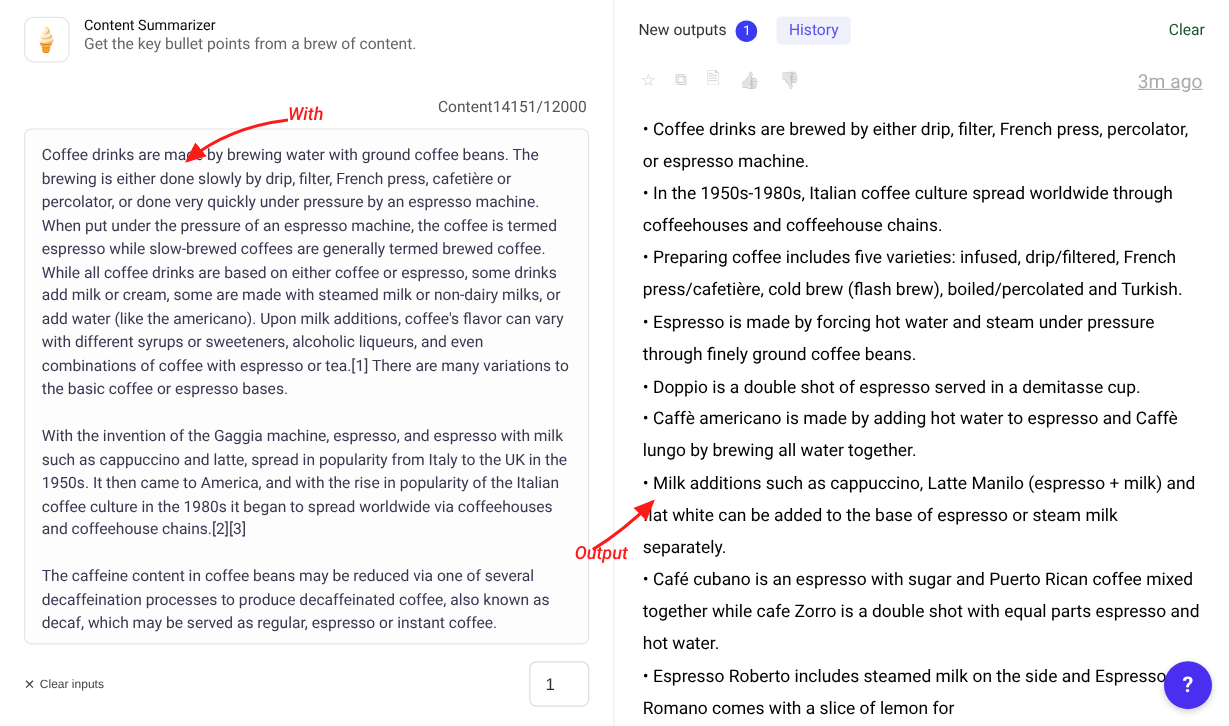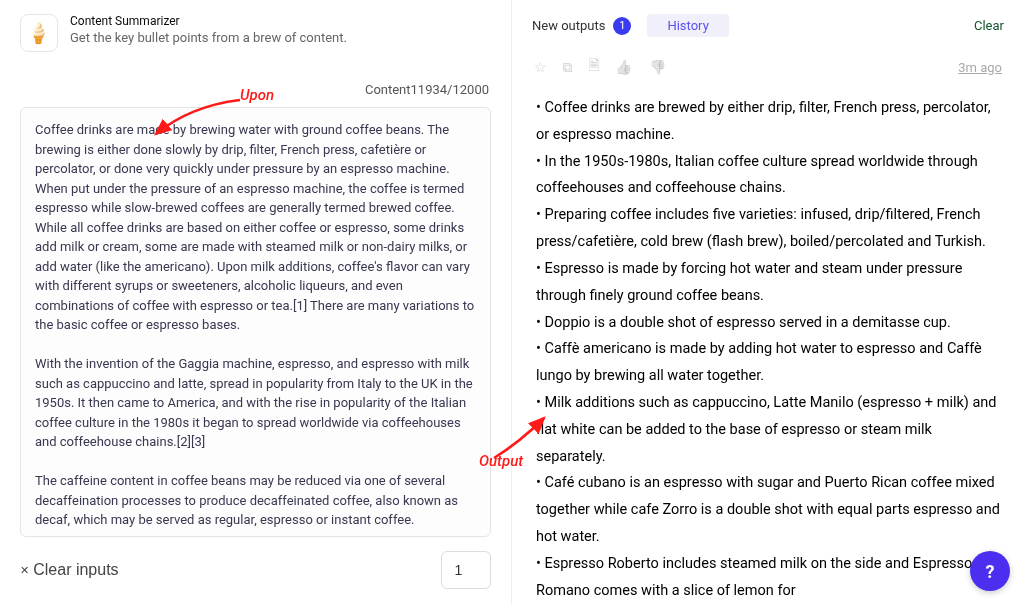--- a/index.html
+++ b/index.html
@@ -11,37 +11,37 @@
   .header { display: flex; align-items: flex-start; gap: 12px; padding: 14px 20px 10px 20px; }
   .logo-box { width: 38px; height: 38px; border: 1px solid #e5e5e5; border-radius: 8px; display: flex; align-items: center; justify-content: center; font-size: 20px; }
   .title { font-size: 12px; font-weight: 400; color: #0b0b0b; }
   .subtitle { font-size: 13px; color: #666; margin-top: 2px; }
 
   .label-row { display: flex; justify-content: flex-end; align-items: center; padding: 20px 22px 6px 22px; font-size: 13px; color: #555; }
   .content-area { flex: 1; margin: 4px 20px 0 20px; border: 1px solid #e4e4e8; border-radius: 6px; background: #fdfdfe; overflow: hidden; }
   .content-text { width: 100%; height: 100%; padding: 12px 14px; font-size: 13px; line-height: 1.5; color: #383850; overflow-y: auto; white-space: pre-wrap; border: none; outline: none; resize: none; font-family: inherit; background: transparent; }
 
   .footer { display: flex; align-items: center; justify-content: space-between; padding: 14px 20px 16px 20px; }
-  .clear-inputs { font-size: 16px; color: #444; cursor: pointer; background: none; border: none; display: flex; align-items: center; gap: 4px; }
+  .clear-inputs { font-size: 10px; color: #444; cursor: pointer; background: none; border: none; display: flex; align-items: center; gap: 4px; }
   .clear-inputs::before { content: "✕"; font-size: 11px; }
   .footer-right { display: flex; align-items: center; gap: 12px; }
   .count-input { width: 50px; height: 38px; border: 1px solid #ddd; border-radius: 6px; text-align: center; font-size: 14px; color: #333; }
   .generate-btn { background: linear-gradient(135deg, #6a3ef5, #4a2ff0); color: #fff; border: none; border-radius: 8px; padding: 12px 24px; font-size: 15px; font-weight: 500; cursor: pointer; }
 
   
   .right { width: 50%; height: 100%; display: flex; flex-direction: column; }
   .top-tabs { display: flex; align-items: center; padding: 14px 20px 8px 20px; gap: 10px; font-size: 13px; }
   .tab-new { color: #333; display: flex; align-items: center; gap: 8px; }
   .badge { background: #3a3af0; color: #fff; border-radius: 10px; width: 18px; height: 18px; display: inline-flex; align-items: center; justify-content: center; font-size: 11px; }
-  .tab-history { background: #f0f0fb; color: #5a4ff0; padding: 4px 20px; border-radius: 4px; cursor: pointer; margin-left: 6px; }
+  .tab-history { background: #f0f0fb; color: #5a4ff0; padding: 4px 10px; border-radius: 4px; cursor: pointer; margin-left: 6px; }
   .clear-right { margin-left: auto; color: #14532d; cursor: pointer; }
 
   .icon-row { display: flex; align-items: center; gap: 16px; padding: 10px 22px 10px 22px; color: #cfcfd6; }
   .icon-row .iconbtn { cursor: pointer; font-size: 14px; }
-  .timestamp { margin-left: auto; font-size: 13px; color: #aaa; text-decoration: underline; }
+  .timestamp { margin-left: auto; font-size: 16px; color: #aaa; text-decoration: underline; }
 
   .output-body { flex: 1; padding: 6px 24px 20px 24px; overflow-y: auto; font-size: 14.5px; line-height: 1.85; color: #000000; white-space: pre-wrap; }
 
   
   .anno { position: absolute; color: #ff1a1a; font-size: 15px; font-style: italic; font-weight: 500; pointer-events: none; z-index: 50; }
 
   .help-fab { position: fixed; right: 14px; bottom: 14px; width: 40px; height: 40px; border-radius: 50%; background: #4a2ff0; color: #fff; display: flex; align-items: center; justify-content: center; font-size: 18px; font-weight: 700; box-shadow: 0 2px 6px rgba(0,0,0,.2); cursor: pointer; }
 
   svg.arrow { position: absolute; pointer-events: none; z-index: 49; }
 </style>
@@ -54,39 +54,39 @@
     <div class="header">
       <div class="logo-box">🍦</div>
       <div>
         <div class="title">Content Summarizer</div>
         <div class="subtitle">Get the key bullet points from a brew of content.</div>
       </div>
     </div>
 
     <div class="label-row">
       <span>Content</span>
-      <span>11934/12000</span>
+      <span>14151/12000</span>
     </div>
 
     <div class="content-area">
       <textarea class="content-text" style="">Coffee drinks are made by brewing water with ground coffee beans. The brewing is either done slowly by drip, filter, French press, cafetière or percolator, or done very quickly under pressure by an espresso machine. When put under the pressure of an espresso machine, the coffee is termed espresso while slow-brewed coffees are generally termed brewed coffee. While all coffee drinks are based on either coffee or espresso, some drinks add milk or cream, some are made with steamed milk or non-dairy milks, or add water (like the americano). Upon milk additions, coffee's flavor can vary with different syrups or sweeteners, alcoholic liqueurs, and even combinations of coffee with espresso or tea.[1] There are many variations to the basic coffee or espresso bases.
 
 With the invention of the Gaggia machine, espresso, and espresso with milk such as cappuccino and latte, spread in popularity from Italy to the UK in the 1950s. It then came to America, and with the rise in popularity of the Italian coffee culture in the 1980s it began to spread worldwide via coffeehouses and coffeehouse chains.[2][3]
 
 The caffeine content in coffee beans may be reduced via one of several decaffeination processes to produce decaffeinated coffee, also known as decaf, which may be served as regular, espresso or instant coffee.</textarea>
     </div>
 
     <div class="footer">
       <button class="clear-inputs">Clear inputs</button>
       <div class="footer-right">
         <input class="count-input" type="number" min="1" value="1" style="">
       </div>
     </div>
 
-    <div class="anno" style="left:240px; top:86px;">Upon</div>
+    <div class="anno" style="left:240px; top:86px;">With</div>
     <svg class="arrow" style="left:150px; top:96px;" width="100" height="50">
       <defs>
           <marker id="ah1" markerWidth="8" markerHeight="8" refX="6" refY="3" orient="auto">
             <path d="M0,0 L7,3 L0,6 Z" fill="#ff1a1a"></path>
           </marker>
         </defs>
       <path d="M90,4 Q40,10 6,38" stroke="#ff1a1a" stroke-width="2.5" fill="none" marker-end="url(#ah1)"></path>
     </svg>
 
     <div class="anno" style="left:445px; top:452px;margin-left:34px;">Output</div>

